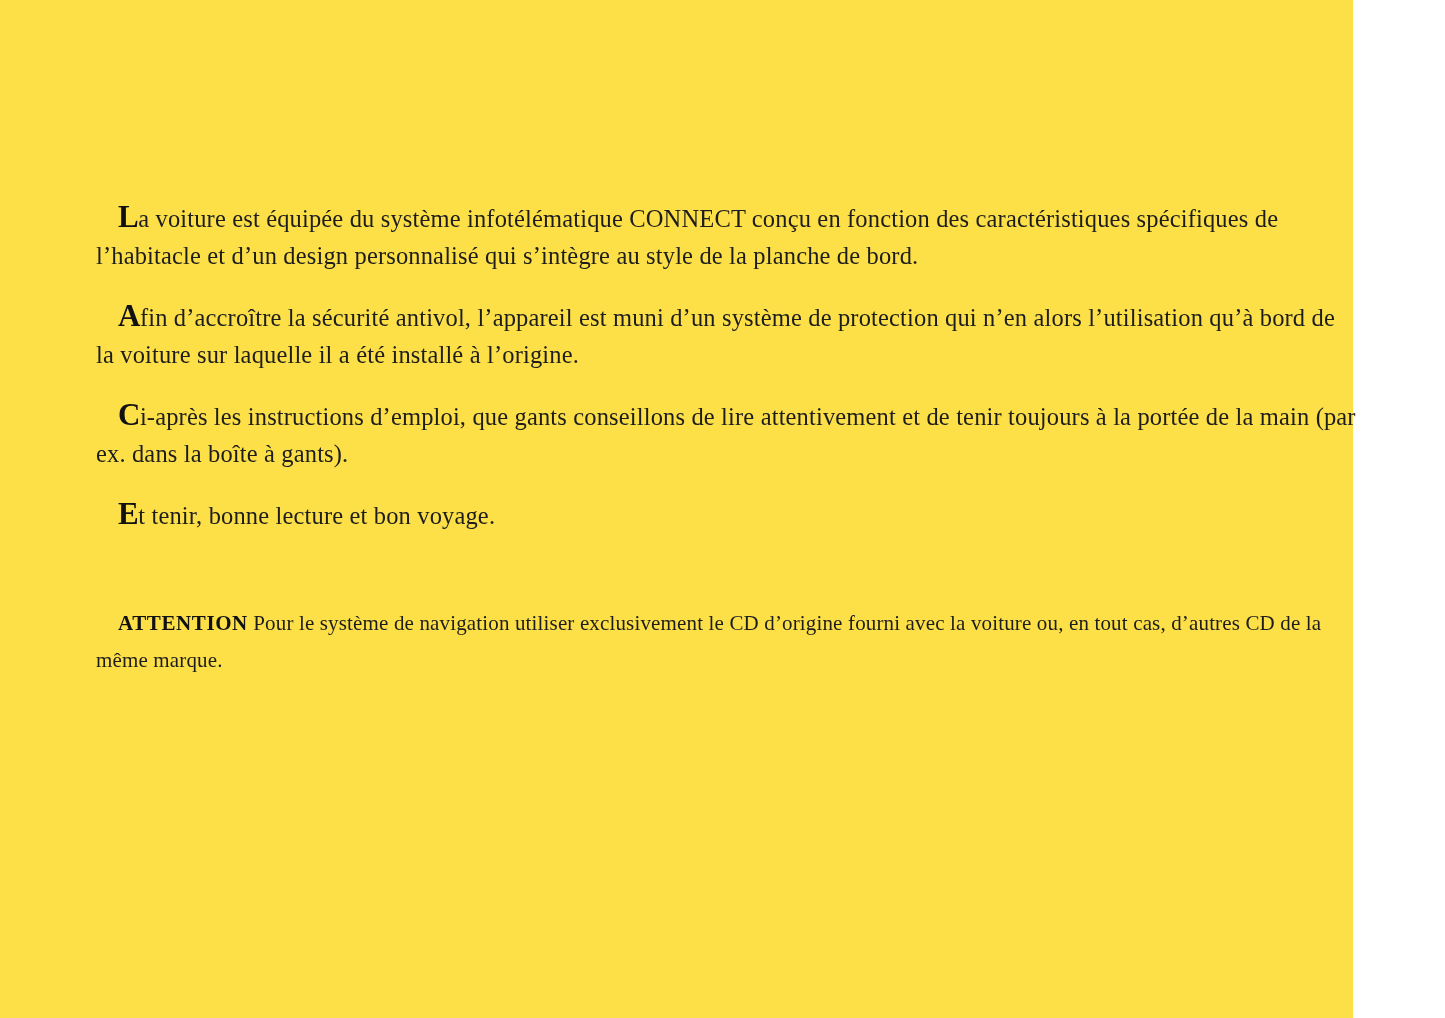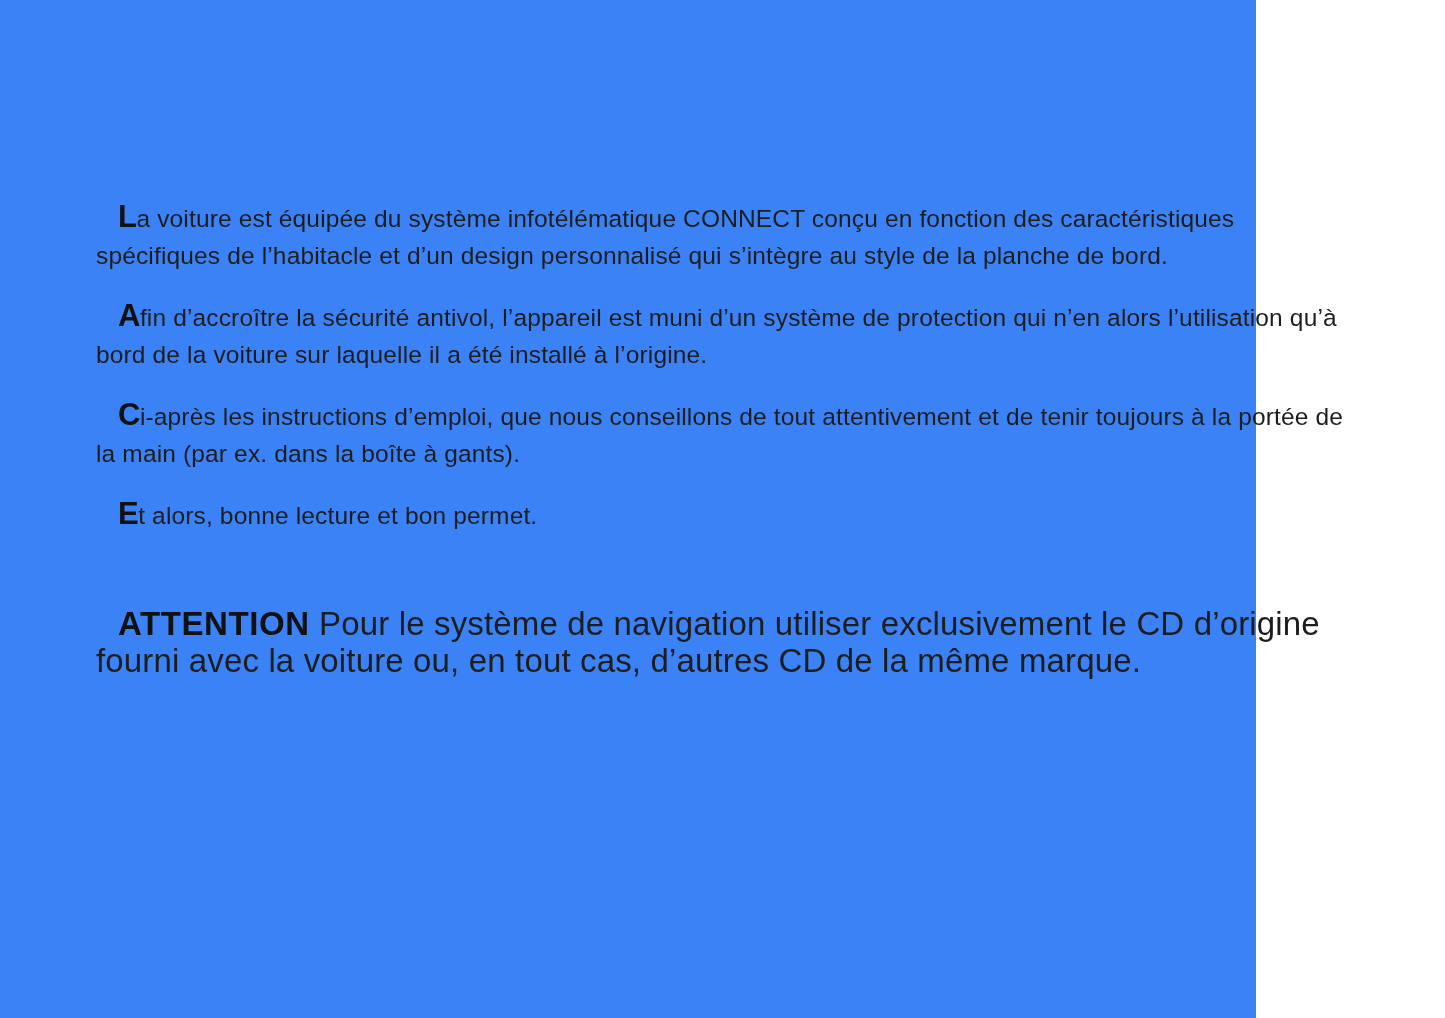--- a/index.html
+++ b/index.html
@@ -12,23 +12,24 @@
     height: 1018px;
     position: relative;
     font-family: "Liberation Sans", sans-serif;
     color: #1a1a1a;
     overflow: hidden;
   }
   .page {
     position: absolute;
     left: 0;
     top: 0;
-    width: 1256px;
+    width: 1353px;
     height: 1018px;
-    background: #3b82f6;
+    background: #fde047;
+    font-family: Liberation Serif, serif;
   }
   .content {
     position: absolute;
     left: 96px;
     top: 198px;
     width: 1262px;
   }
   .para {
     font-size: 24.5px;
     line-height: 37px;
@@ -42,21 +43,21 @@
     margin-bottom: 18px;
   }
   .dropcap {
     font-weight: bold;
     font-size: 31px;
     letter-spacing: -0.5px;
     color: #111111;
   }
   .attention-block {
     margin-top: 71px;
-    font-size: 33px;
+    font-size: 21px;
     line-height: 37px;
     letter-spacing: 0.15px;
     color: #1d1d1d;
     text-indent: 22px;
   }
   .attention-label {
     font-weight: bold;
     letter-spacing: 0.6px;
     color: #111111;
   }
@@ -70,25 +71,25 @@
     <p class="para">
       <span class="dropcap">L</span><span>a voiture est équipée du système infotélématique CONNECT conçu en fonction des caractéristiques spécifiques de l’habitacle et d’un design personnalisé qui s’intègre au style de la planche de bord.</span>
     </p>
 
 
     <p class="para">
       <span class="dropcap">A</span><span>fin d’accroître la sécurité antivol, l’appareil est muni d’un système de protection qui n’en alors l’utilisation qu’à bord de la voiture sur laquelle il a été installé à l’origine.</span>
     </p>
 
     <p class="para">
-      <span class="dropcap">C</span><span>i-après les instructions d’emploi, que nous conseillons de tout attentivement et de tenir toujours à la portée de la main (par ex. dans la boîte à gants).</span>
+      <span class="dropcap">C</span><span>i-après les instructions d’emploi, que gants conseillons de lire attentivement et de tenir toujours à la portée de la main (par ex. dans la boîte à gants).</span>
     </p>
 
     <p class="para tight">
-      <span class="dropcap">E</span><span>t alors, bonne lecture et bon permet.</span>
+      <span class="dropcap">E</span><span>t tenir, bonne lecture et bon voyage.</span>
     </p>
 
     <p class="attention-block">
       <span class="attention-label">ATTENTION</span><span> Pour le système de navigation utiliser exclusivement le CD d’origine fourni avec la voiture ou, en tout cas, d’autres CD de la même marque.</span>
     </p>
 
   </div>
 </div>
 
 </body></html>

